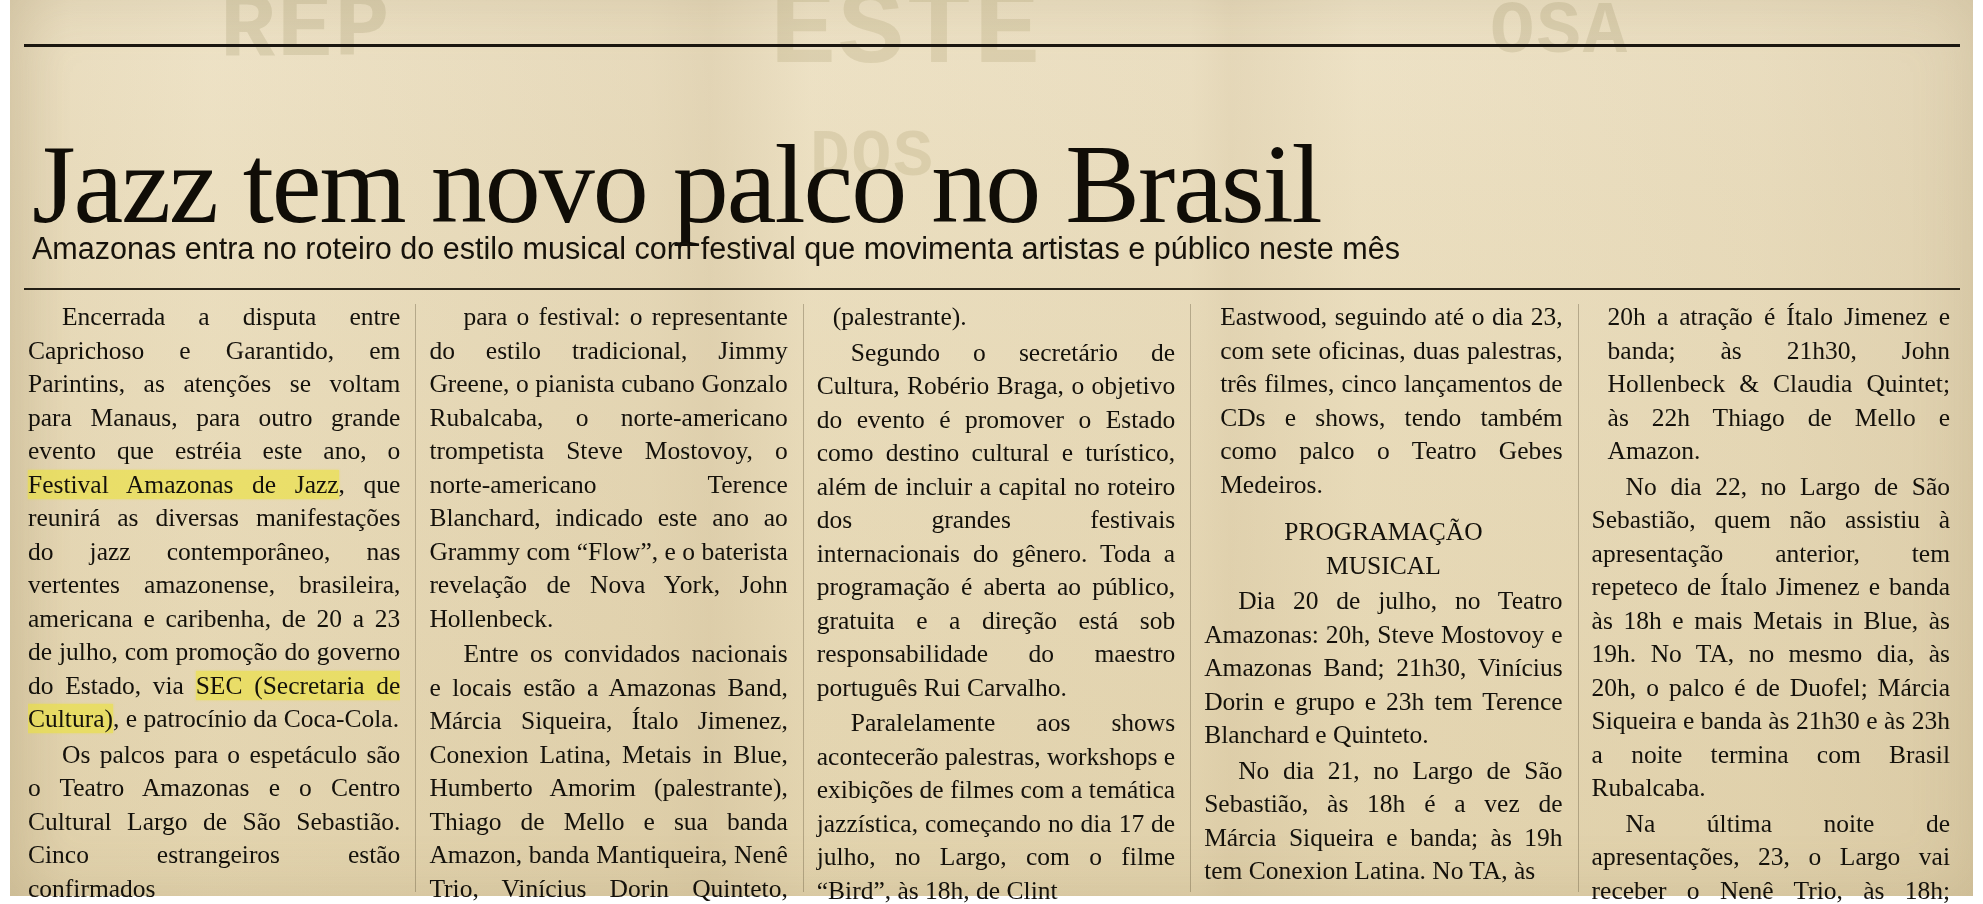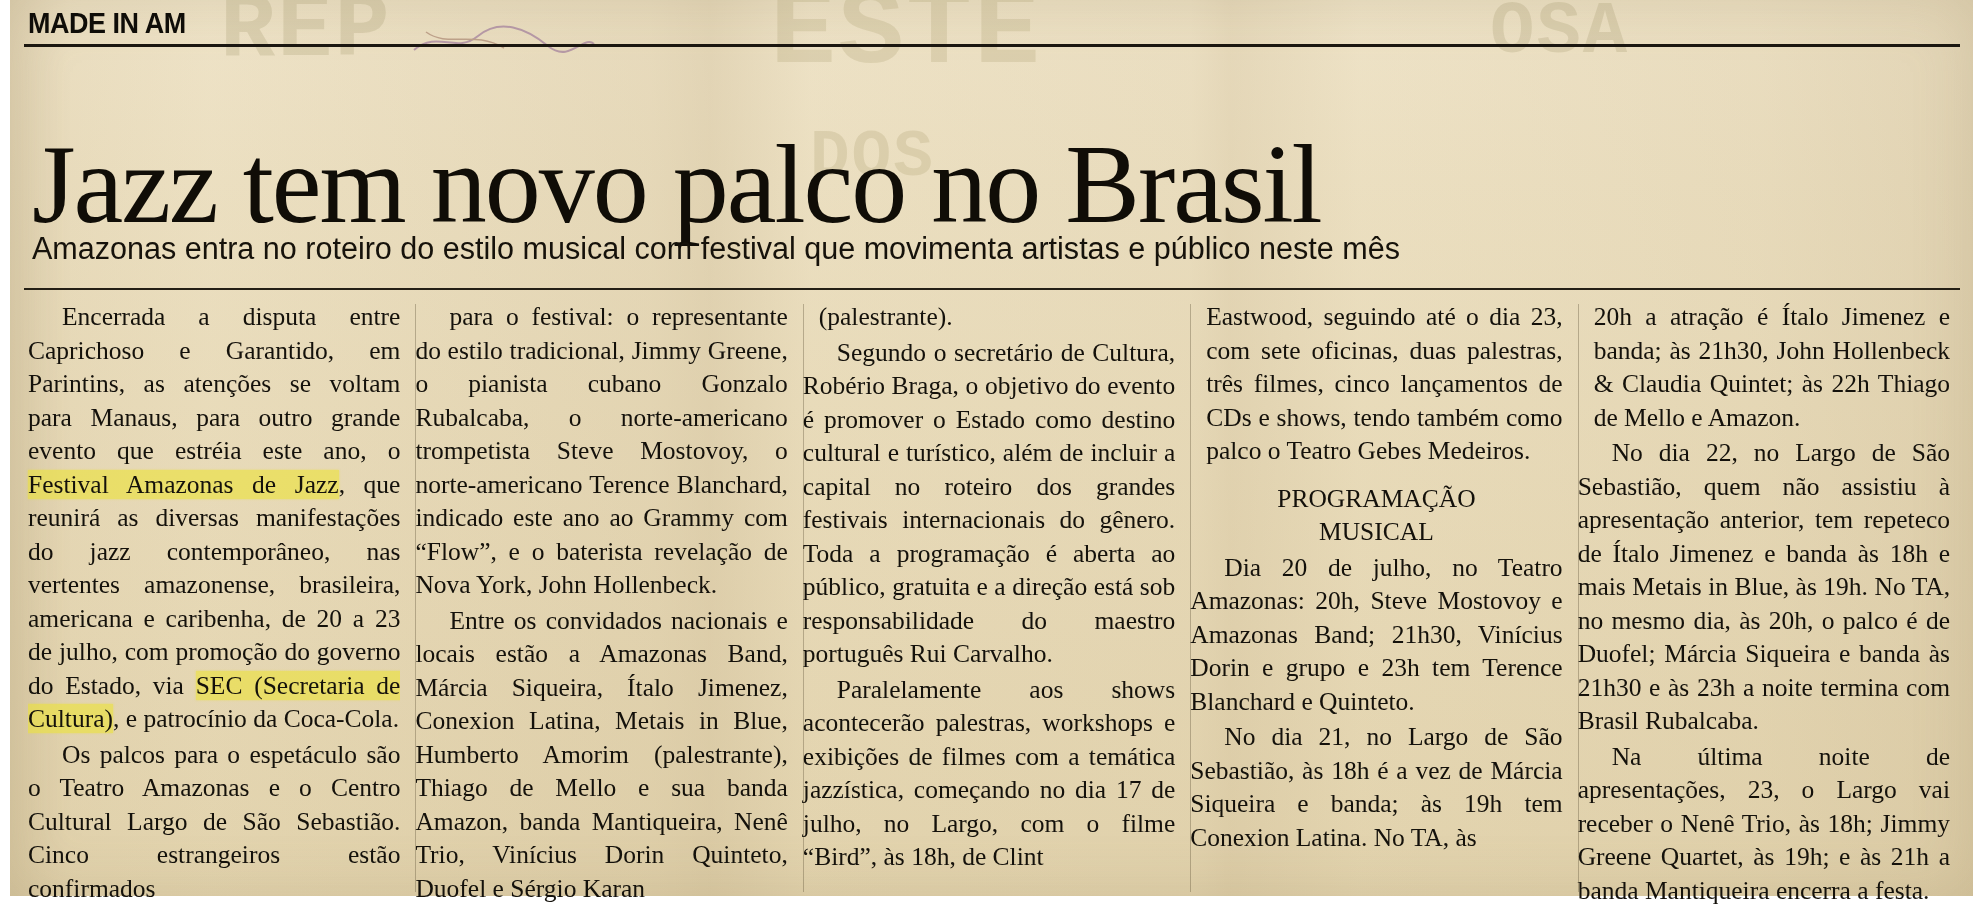--- a/index.html
+++ b/index.html
@@ -164,21 +164,21 @@
     height: 596px;
     display: flex;
     gap: 1px;
   }
   .col {
     width: 387px;
     padding: 0 14px 0 0;
     box-sizing: border-box;
     position: relative;
   }
-  .col + .col { padding-left: 0; }
+  .col + .col { padding-left: 14px; }
   .col-sep {
     position: absolute;
     top: 4px;
     width: 1px;
     height: 588px;
     background: rgba(90,78,52,0.35);
   }
   .col p {
     margin: 0 0 2px 0;
     font-family: "Liberation Serif", serif;
@@ -215,27 +215,20 @@
 <div id="page">
   <div class="clipping">
 
     <div class="showthrough">
       <span class="st1">REP</span>
       <span class="st2">ESTE</span>
       <span class="st3">DOS</span>
       <span class="st4">OSA</span>
     </div>
 
-    <div class="kicker-row">
-      <span class="kicker">MADE IN AM</span>
-      <svg class="scribble" viewBox="0 0 190 34">
-        <path d="M6 26 C30 6, 48 30, 70 12 S118 4, 140 22 S176 10, 186 20" fill="none" stroke="#7a4a8a" stroke-width="2"></path>
-        <path d="M18 8 C40 24, 66 6, 96 24" fill="none" stroke="#8a5a4a" stroke-width="1.5"></path>
-      </svg>
-    </div>
 
     <div class="rule-top"></div>
 
     <h1 class="headline">Jazz tem novo palco no Brasil</h1>
 
     <div class="standfirst">Amazonas entra no roteiro do estilo musical com festival que movimenta artistas e público neste mês</div>
 
     <div class="rule-mid"></div>
 
     <div class="columns">

